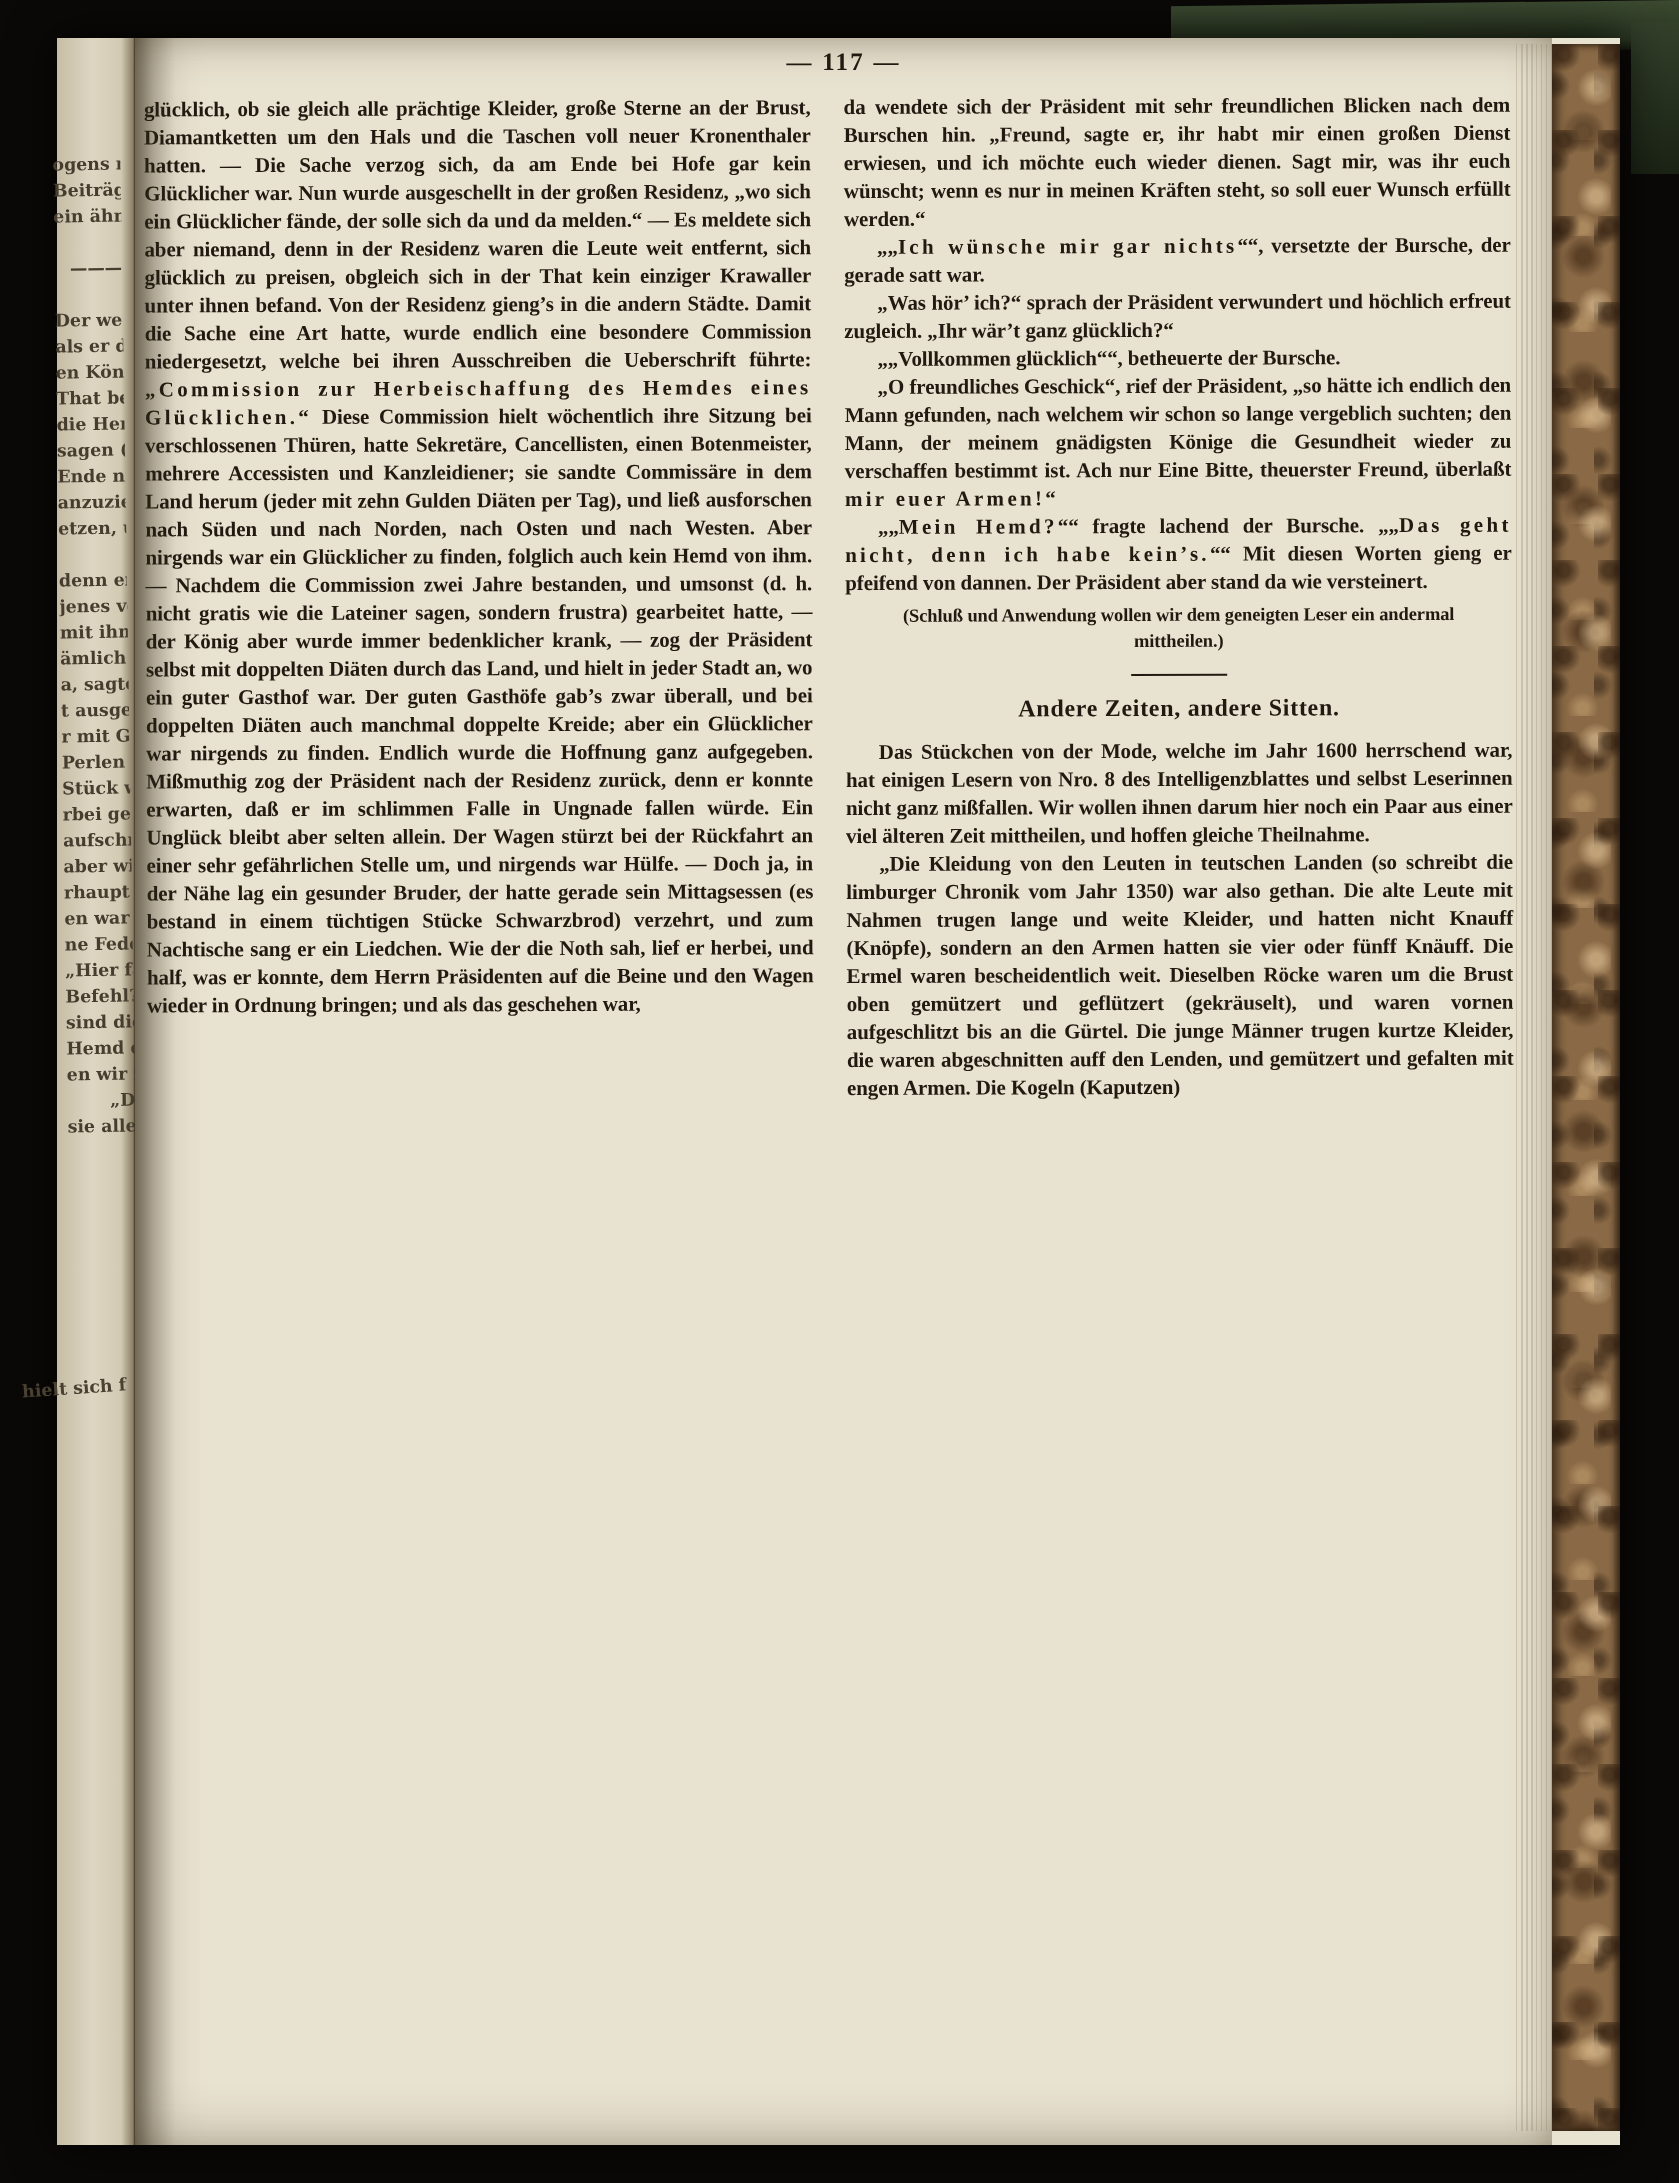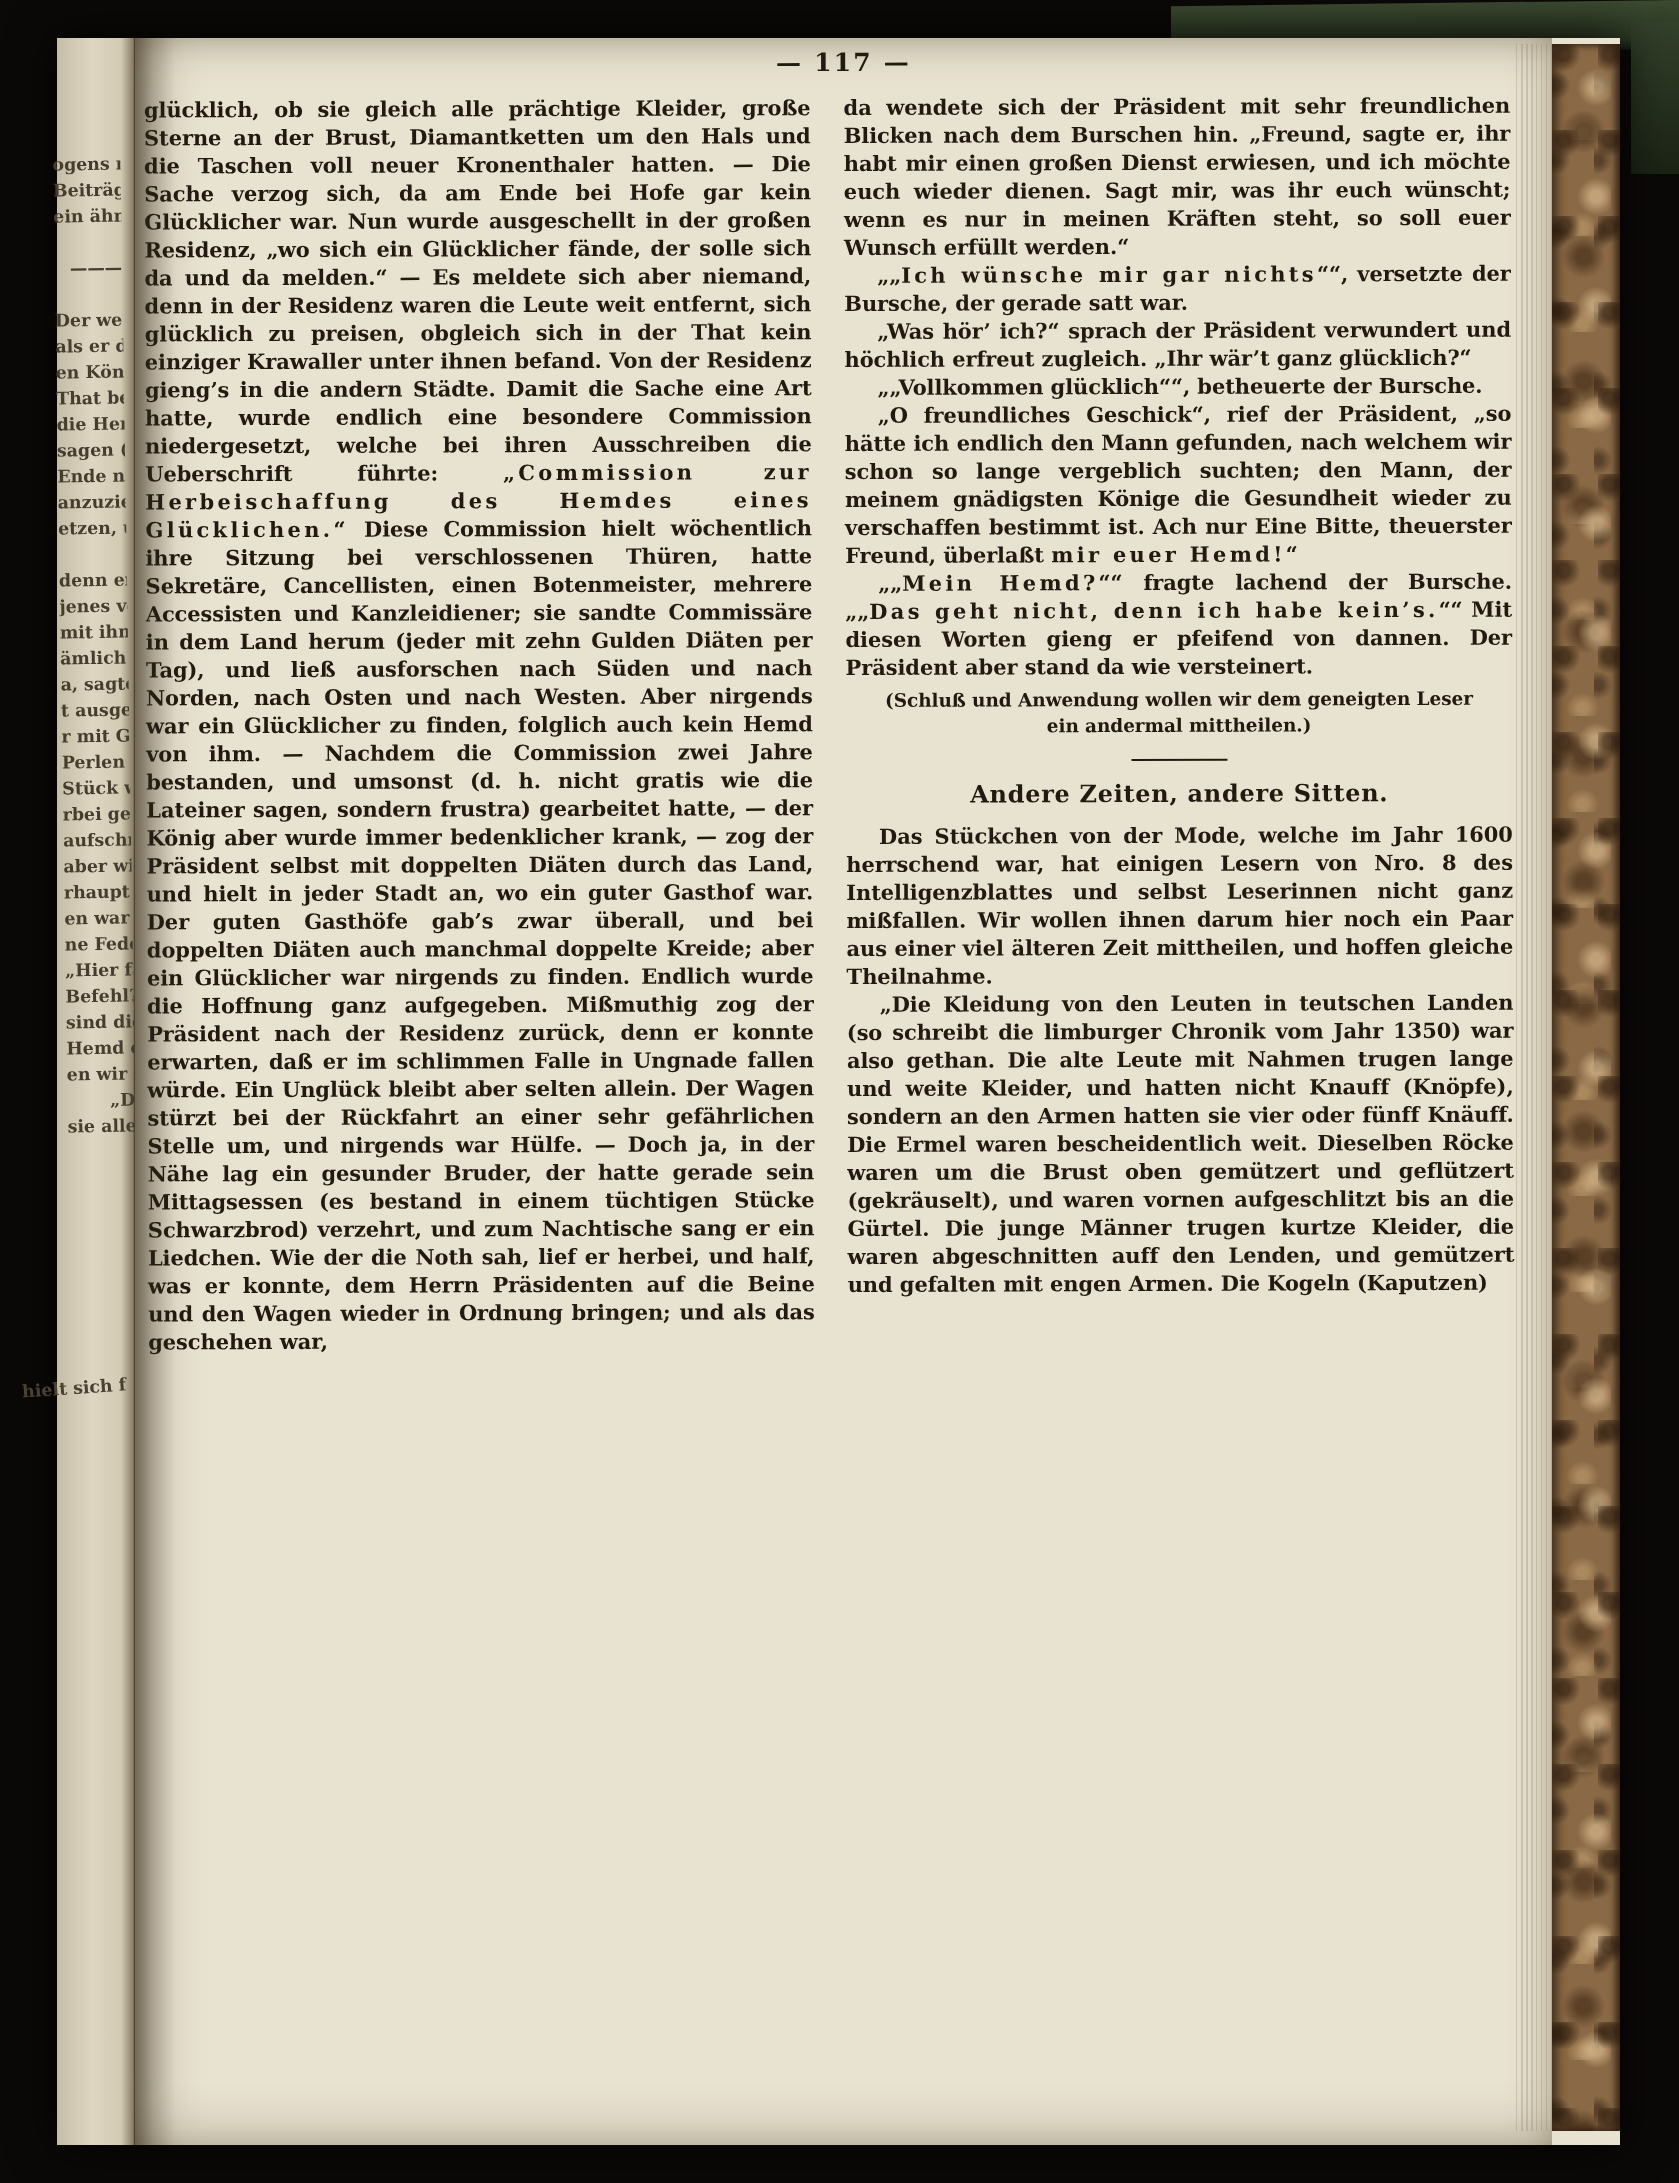--- a/index.html
+++ b/index.html
@@ -56,20 +56,21 @@
 
   
   .main-page{
     position:absolute;left:78px;top:0;width:1417px;height:100%;
     background:var(--paper,#e8e2d0);
     box-shadow:
       inset 51px 0 51px -40px rgba(70,56,34,.55),
       inset -33px 0 44px -33px rgba(98,80,52,.40),
       inset 0 33px 40px -29px rgba(70,56,34,.35),
       inset 0 -44px 51px -36px rgba(70,56,34,.30);
+    font-family: Liberation Serif, serif;
   }
   .page-inner{transform:rotate(-0.2deg);transform-origin:center top}
   .page-number{
     margin:10px 0 0 0;text-align:center;
     font-size:25px;font-weight:700;letter-spacing:2.2px;
     color:var(--ink,#221a10);
   }
   .columns{display:flex;gap:33px;padding:17.4px 42px 0 8.7px}
   .col{
     flex:1;text-align:justify;
@@ -177,21 +178,21 @@
         <div class="page-number">— 117 —</div>
         <div class="columns">
           <div class="col">
               <p class="blk plain"><span>glücklich, ob sie gleich alle prächtige Kleider, große Sterne an der Brust, Diamantketten um den Hals und die Taschen voll neuer Kronenthaler hatten. — Die Sache verzog sich, da am Ende bei Hofe gar kein Glücklicher war. Nun wurde ausgeschellt in der großen Residenz, „wo sich ein Glücklicher fände, der solle sich da und da melden.“ — Es meldete sich aber niemand, denn in der Residenz waren die Leute weit entfernt, sich glücklich zu preisen, obgleich sich in der That kein einziger Krawaller unter ihnen befand. Von der Residenz gieng’s in die andern Städte. Damit die Sache eine Art hatte, wurde endlich eine besondere Commission niedergesetzt, welche bei ihren Ausschreiben die Ueberschrift führte: </span><span class="sperr">„Commission zur Herbeischaffung des Hemdes eines Glücklichen.“</span><span> Diese Commission hielt wöchentlich ihre Sitzung bei verschlossenen Thüren, hatte Sekretäre, Cancellisten, einen Botenmeister, mehrere Accessisten und Kanzleidiener; sie sandte Commissäre in dem Land herum (jeder mit zehn Gulden Diäten per Tag), und ließ ausforschen nach Süden und nach Norden, nach Osten und nach Westen. Aber nirgends war ein Glücklicher zu finden, folglich auch kein Hemd von ihm. — Nachdem die Commission zwei Jahre bestanden, und umsonst (d. h. nicht gratis wie die Lateiner sagen, sondern frustra) gearbeitet hatte, — der König aber wurde immer bedenklicher krank, — zog der Präsident selbst mit doppelten Diäten durch das Land, und hielt in jeder Stadt an, wo ein guter Gasthof war. Der guten Gasthöfe gab’s zwar überall, und bei doppelten Diäten auch manchmal doppelte Kreide; aber ein Glücklicher war nirgends zu finden. Endlich wurde die Hoffnung ganz aufgegeben. Mißmuthig zog der Präsident nach der Residenz zurück, denn er konnte erwarten, daß er im schlimmen Falle in Ungnade fallen würde. Ein Unglück bleibt aber selten allein. Der Wagen stürzt bei der Rückfahrt an einer sehr gefährlichen Stelle um, und nirgends war Hülfe. — Doch ja, in der Nähe lag ein gesunder Bruder, der hatte gerade sein Mittagsessen (es bestand in einem tüchtigen Stücke Schwarzbrod) verzehrt, und zum Nachtische sang er ein Liedchen. Wie der die Noth sah, lief er herbei, und half, was er konnte, dem Herrn Präsidenten auf die Beine und den Wagen wieder in Ordnung bringen; und als das geschehen war,</span></p>
             </div>
           <div class="col">
               <p class="blk plain"><span>da wendete sich der Präsident mit sehr freundlichen Blicken nach dem Burschen hin. „Freund, sagte er, ihr habt mir einen großen Dienst erwiesen, und ich möchte euch wieder dienen. Sagt mir, was ihr euch wünscht; wenn es nur in meinen Kräften steht, so soll euer Wunsch erfüllt werden.“</span></p>
               <p class="blk indent"><span>„„</span><span class="sperr">Ich wünsche mir gar nichts</span><span>““, versetzte der Bursche, der gerade satt war.</span></p>
               <p class="blk indent"><span>„Was hör’ ich?“ sprach der Präsident verwundert und höchlich erfreut zugleich. „Ihr wär’t ganz glücklich?“</span></p>
               <p class="blk indent"><span>„„Vollkommen glücklich““, betheuerte der Bursche.</span></p>
-              <p class="blk indent"><span>„O freundliches Geschick“, rief der Präsident, „so hätte ich endlich den Mann gefunden, nach welchem wir schon so lange vergeblich suchten; den Mann, der meinem gnädigsten Könige die Gesundheit wieder zu verschaffen bestimmt ist. Ach nur Eine Bitte, theuerster Freund, überlaßt </span><span class="sperr">mir euer Hemd!</span><span>“</span></p>
+              <p class="blk indent"><span>„O freundliches Geschick“, rief der Präsident, „so hätte ich endlich den Mann gefunden, nach welchem wir schon so lange vergeblich suchten; den Mann, der meinem gnädigsten Könige die Gesundheit wieder zu verschaffen bestimmt ist. Ach nur Eine Bitte, theuerster Freund, überlaßt </span><span class="sperr">mir euer Armen!</span><span>“</span></p>
               <p class="blk indent"><span>„„</span><span class="sperr">Mein Hemd?</span><span>““ fragte lachend der Bursche. „„</span><span class="sperr">Das geht nicht, denn ich habe kein’s.</span><span>““ Mit diesen Worten gieng er pfeifend von dannen. Der Präsident aber stand da wie versteinert.</span></p>
               <p class="blk center-note"><span>(Schluß und Anwendung wollen wir dem geneigten Leser ein andermal mittheilen.)</span></p>
               <div class="rule"></div>
               <p class="blk heading"><span>Andere Zeiten, andere Sitten.</span></p>
               <p class="blk indent"><span>Das Stückchen von der Mode, welche im Jahr 1600 herrschend war, hat einigen Lesern von Nro. 8 des Intelligenzblattes und selbst Leserinnen nicht ganz mißfallen. Wir wollen ihnen darum hier noch ein Paar aus einer viel älteren Zeit mittheilen, und hoffen gleiche Theilnahme.</span></p>
               <p class="blk indent"><span>„Die Kleidung von den Leuten in teutschen Landen (so schreibt die limburger Chronik vom Jahr 1350) war also gethan. Die alte Leute mit Nahmen trugen lange und weite Kleider, und hatten nicht Knauff (Knöpfe), sondern an den Armen hatten sie vier oder fünff Knäuff. Die Ermel waren bescheidentlich weit. Dieselben Röcke waren um die Brust oben gemützert und geflützert (gekräuselt), und waren vornen aufgeschlitzt bis an die Gürtel. Die junge Männer trugen kurtze Kleider, die waren abgeschnitten auff den Lenden, und gemützert und gefalten mit engen Armen. Die Kogeln (Kaputzen)</span></p>
             </div>
         </div>
       </div>
     </div>

